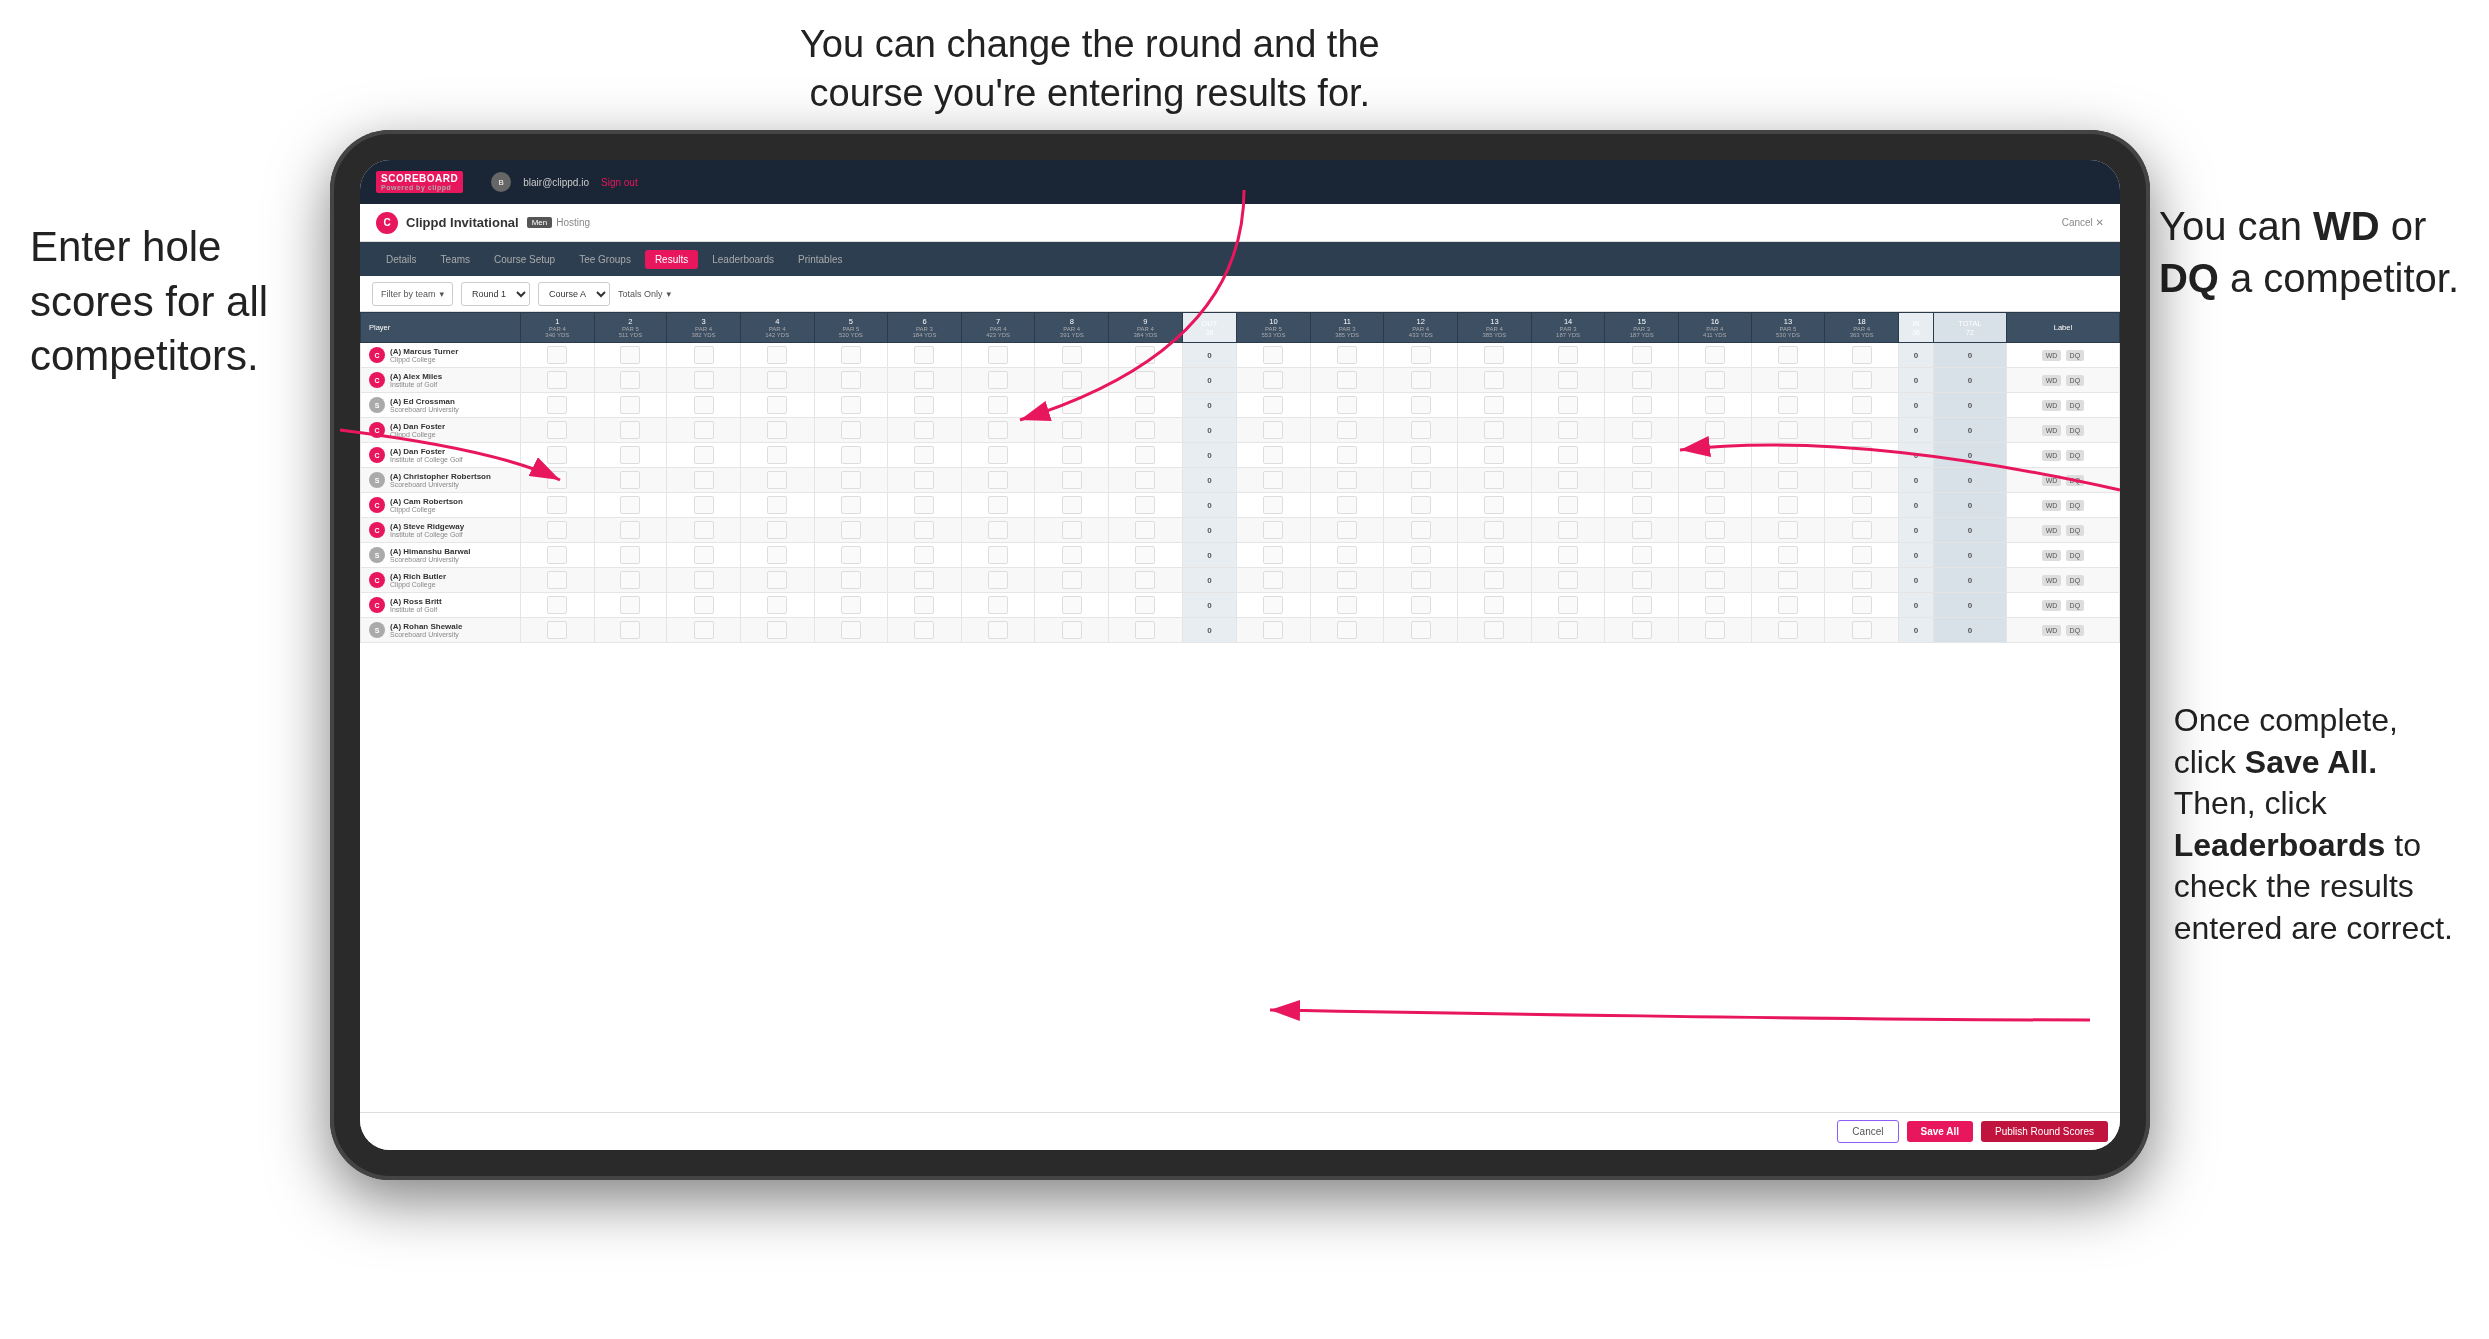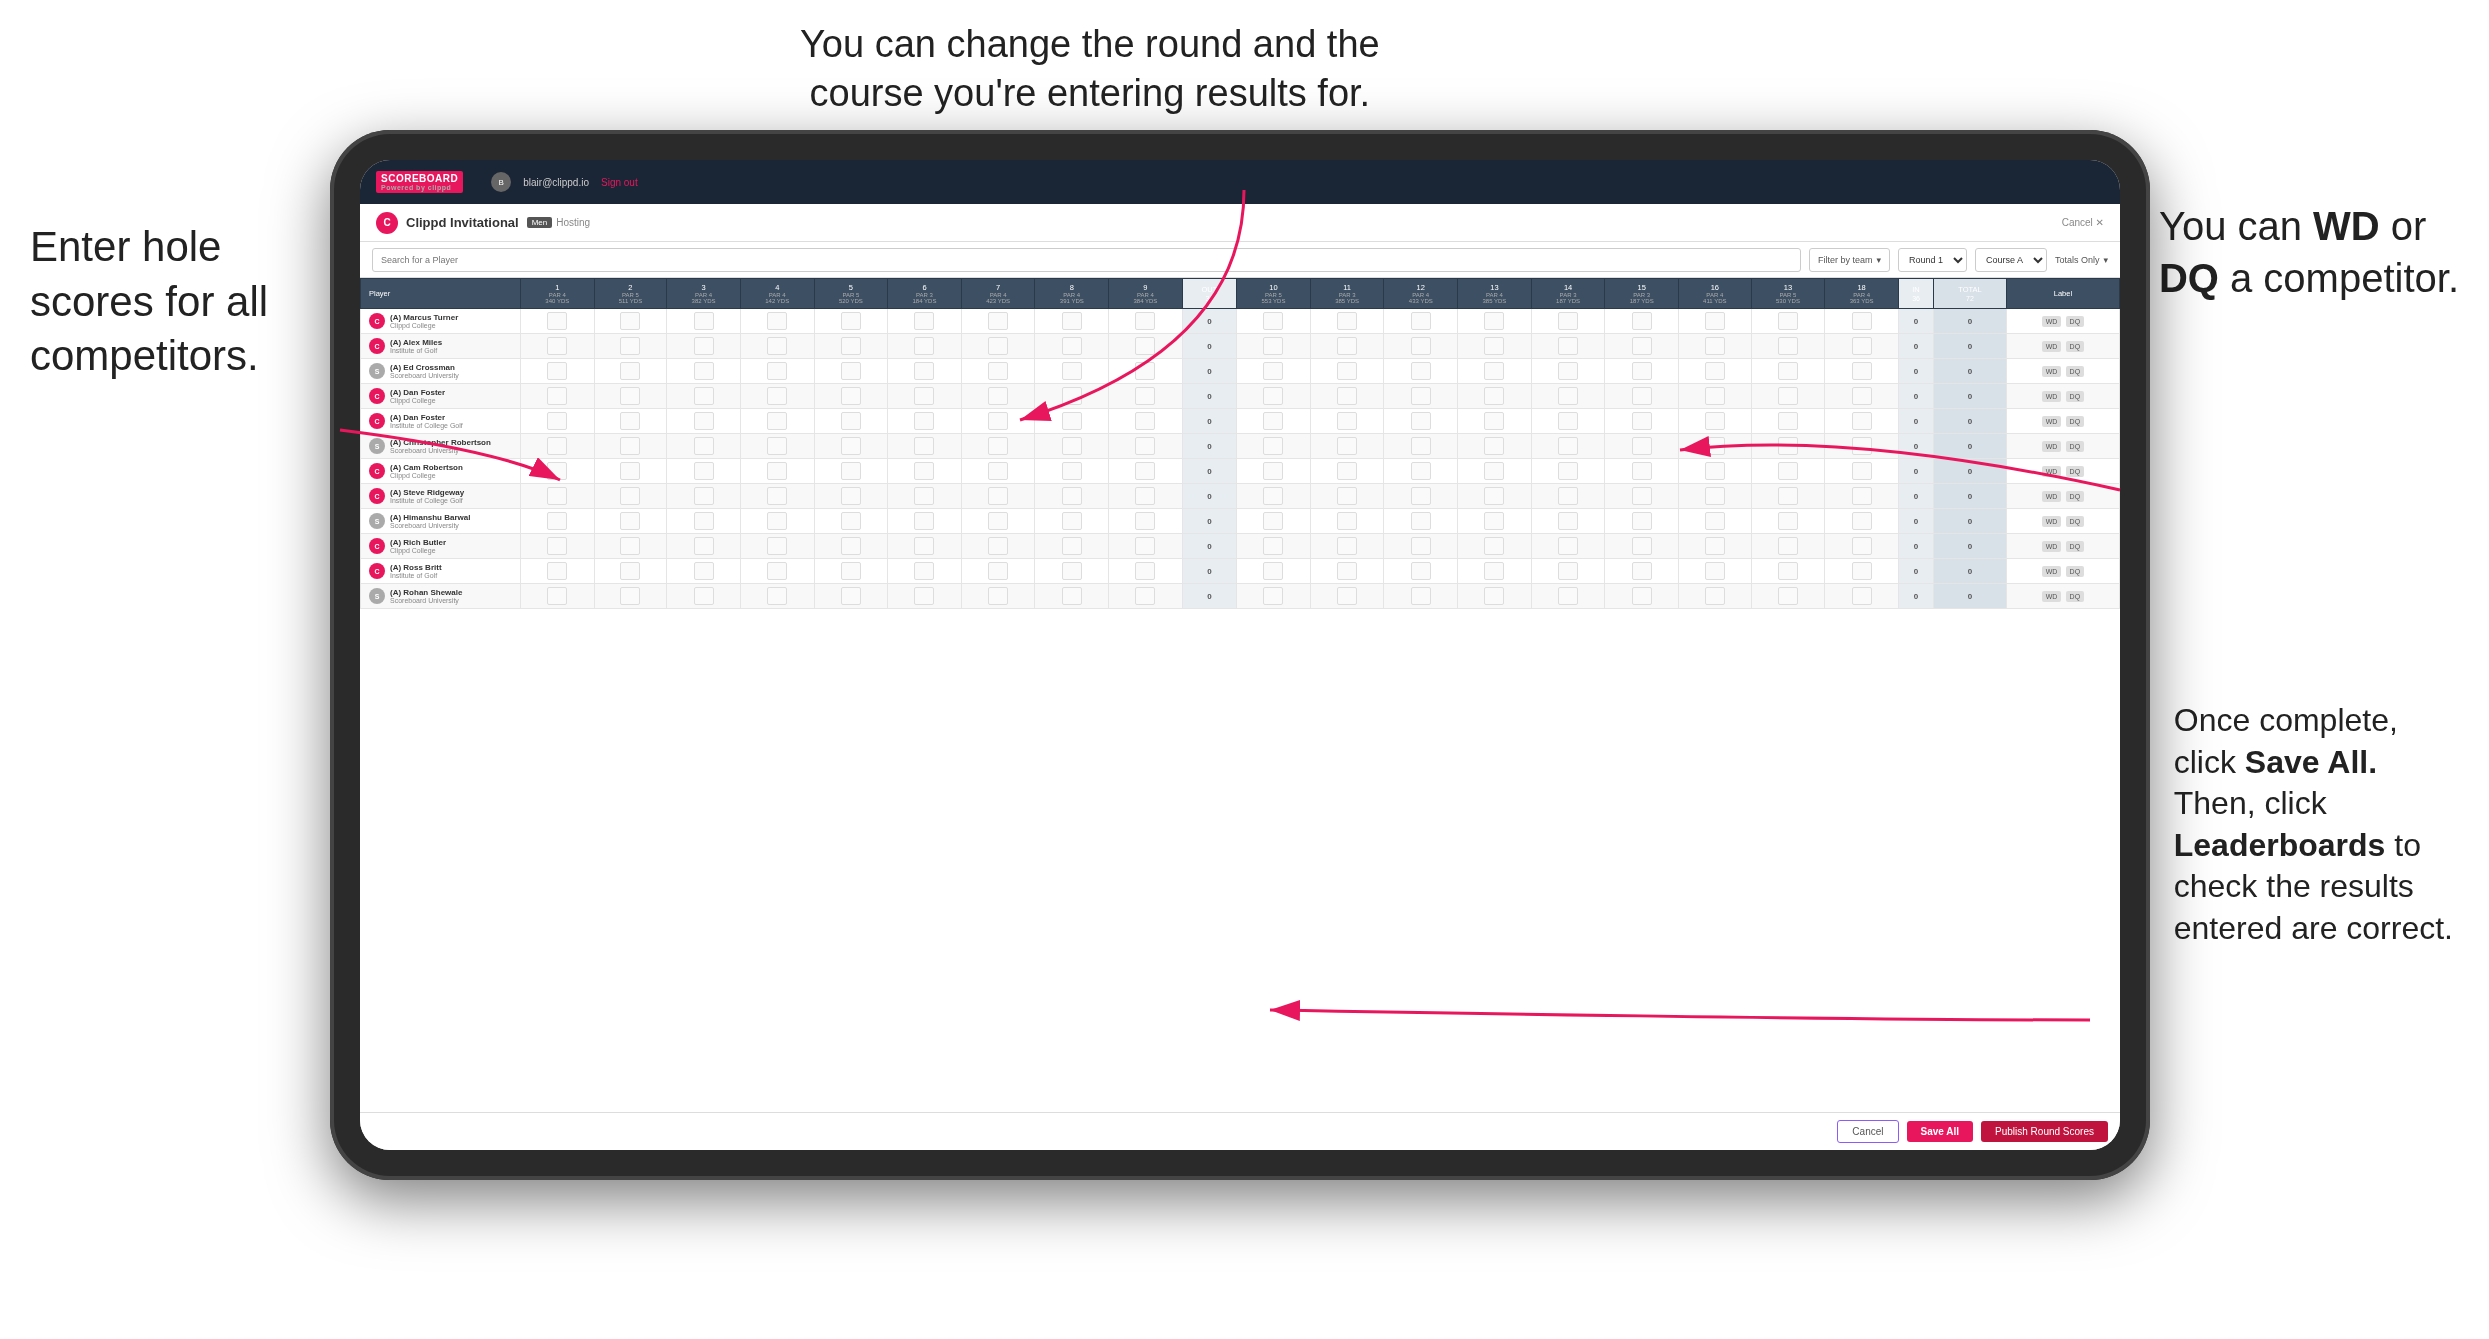--- a/index.html
+++ b/index.html
@@ -520,23 +520,31 @@
     </div>
 
     <div class="tournament-header">
       <div class="tournament-icon">C</div>
       <span class="tournament-name">Clippd Invitational</span>
       <span class="tournament-badge">Men</span>
       <span class="tournament-hosting">Hosting</span>
       <span class="cancel-btn">Cancel ✕</span>
     </div>
 
+    <div class="tab-bar">
+      <a class="tab">Details</a>
+      <a class="tab">Teams</a>
+      <a class="tab">Course Setup</a>
+      <a class="tab">Tee Groups</a>
+      <a class="tab active">Results</a>
+      <a class="tab">Leaderboards</a>
+      <a class="tab">Printables</a>
+    </div>
 
     <div class="controls-row">
-      <input class="search-input" type="text" placeholder="Search for a Player" style="">
       <button class="filter-btn">
         <span>Filter by team</span>
         <span>▾</span>
       </button>
       <select class="round-select">
         <option>Round 1</option>
         <option>Round 2</option>
         <option>Round 3</option>
         <option>Round 4</option>
       </select>

